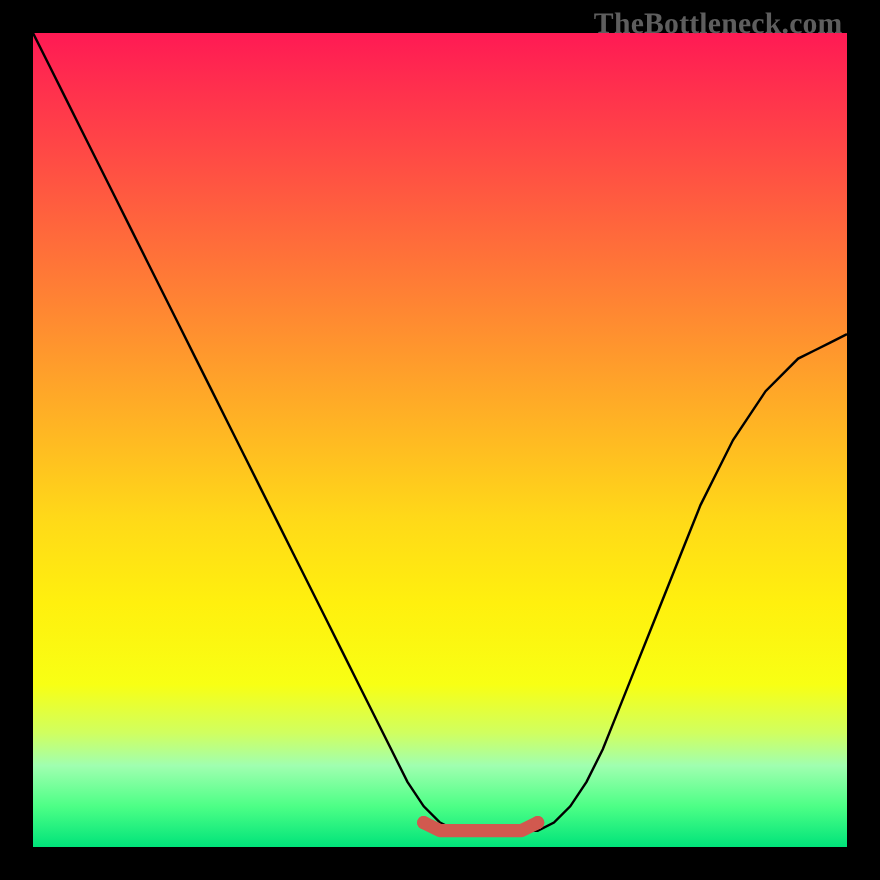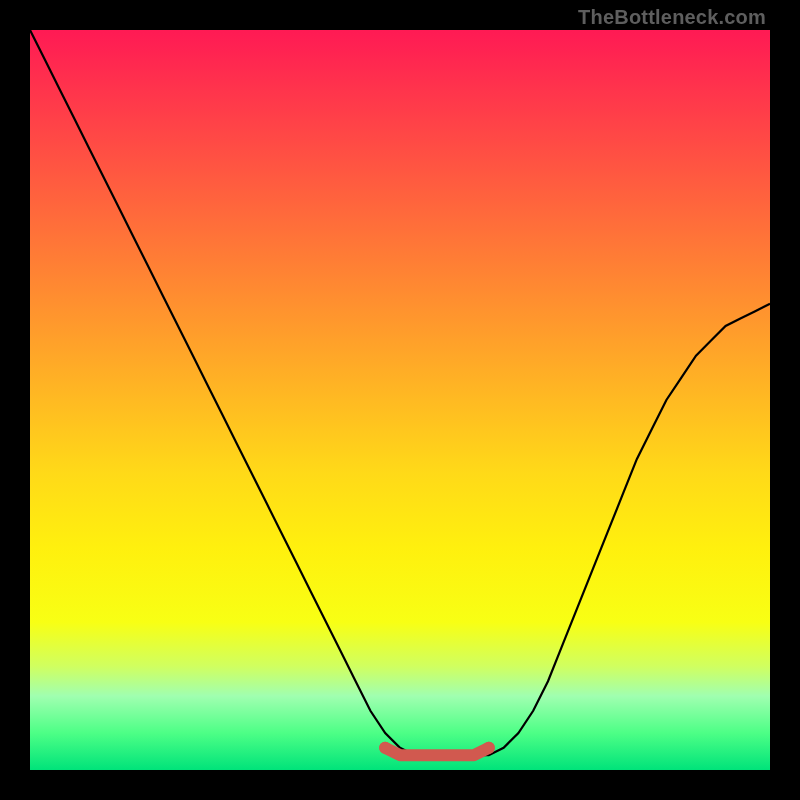--- a/index.html
+++ b/index.html
@@ -38,22 +38,22 @@
       #a0ffb0 90%,
       #4dff86 95%,
       #00e37a 100%
     );
     overflow: hidden;
   }
   .watermark {
     position: absolute;
     top: 6px;
     right: 34px;
-    font-family: Liberation Sans, sans-serif;
-    font-size: 20px;
+    font-family: Liberation Serif, serif;
+    font-size: 27px;
     font-weight: 600;
     color: #5e5e5e;
     letter-spacing: 0.2px;
   }
   svg.curve {
     position: absolute;
     left: 0;
     top: 0;
     width: 740px;
     height: 740px;

